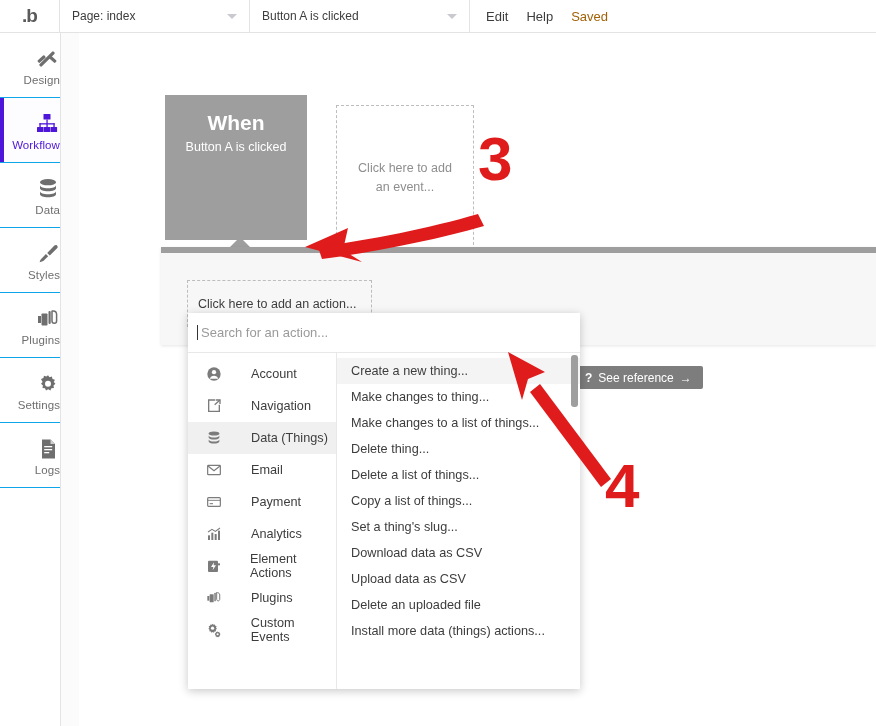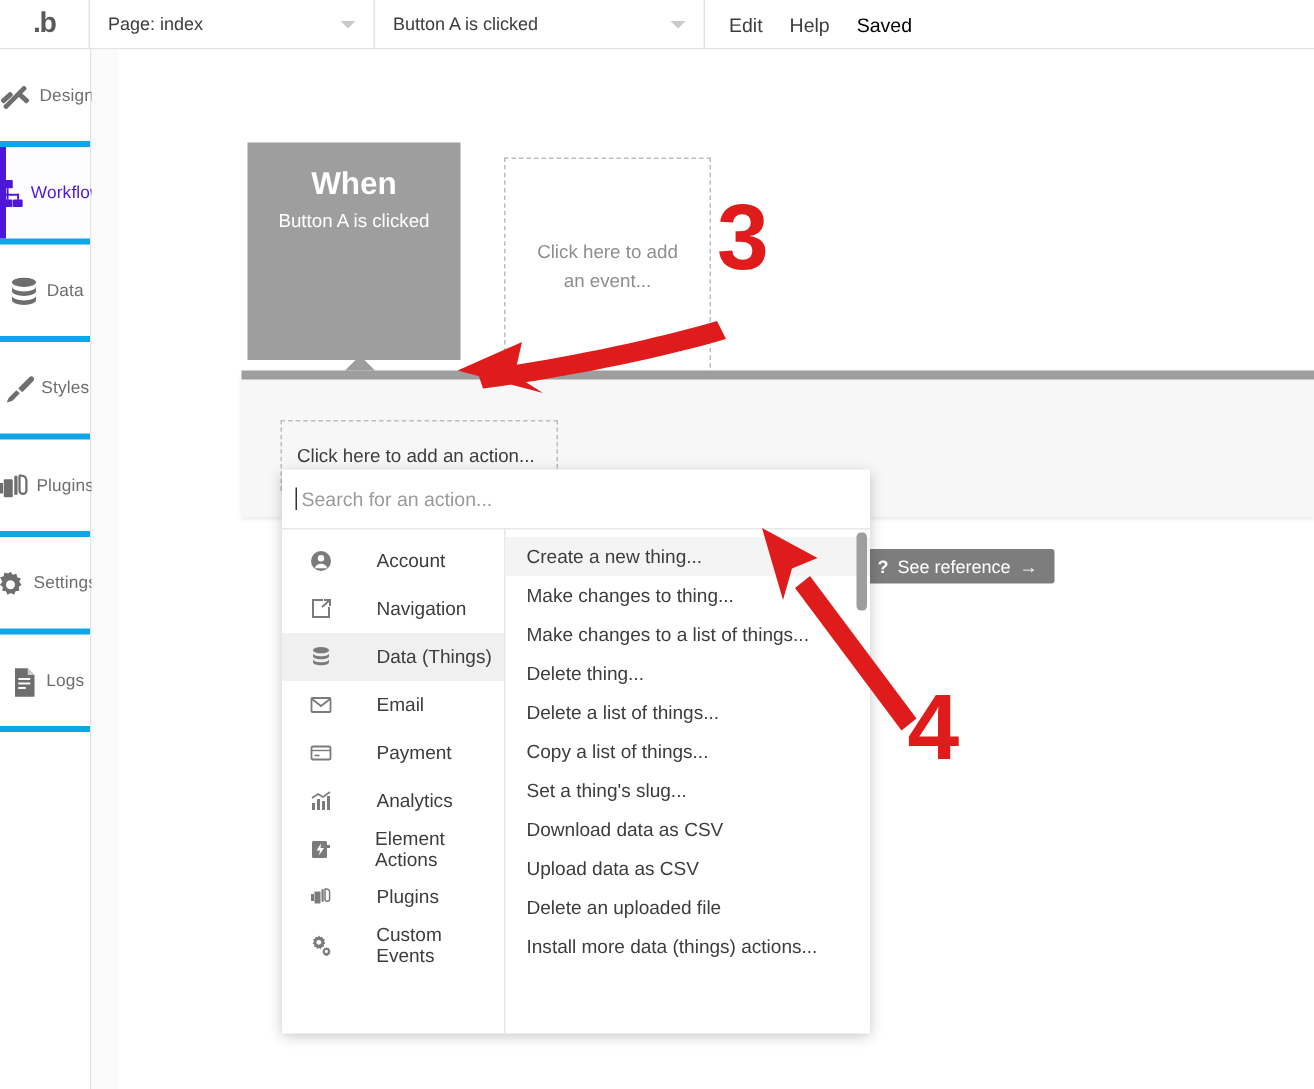--- a/index.html
+++ b/index.html
@@ -32,30 +32,30 @@
     font-size:12px; color:#3d3d3d;
   }
   .sel-page { width:190px; }
   .sel-event { width:220px; }
   .caret {
     width:0;height:0;border-left:5px solid transparent;border-right:5px solid transparent;
     border-top:5px solid #c9c9cf;
   }
   .tb-links { display:flex; align-items:center; gap:18px; padding-left:16px; font-size:13px; }
   .tb-link { color:#3d3d3d; }
-  .tb-saved { color:#000000; }
+  .tb-saved { color:#a16207; }
 
   
   .sidebar {
     position:absolute; left:0; top:33px; width:61px; height:693px;
     background:#fff; border-right:1px solid #e3e3e3;
   }
   .side-item {
-    position:relative; height:65px; border-bottom:4px solid #0ea5e9;
-    display:flex; flex-direction:row; align-items:center; justify-content:center;
+    position:relative; height:65px; border-bottom:1px solid #0ea5e9;
+    display:flex; flex-direction:column; align-items:flex-end; justify-content:center;
     color:#6e6e6e; gap:3px;
   }
   .side-item .ico { height:26px; display:flex; align-items:flex-end; }
   .side-label { font-size:11.5px; letter-spacing:0.1px; }
   .side-item.active { color:#4d16d8; background:#fdfdff; }
   .side-item.active::before {
     content:""; position:absolute; left:0; top:0; width:4px; height:100%;
     background:#4d16d8;
   }
   .sidebar-rest { height:250px; }

